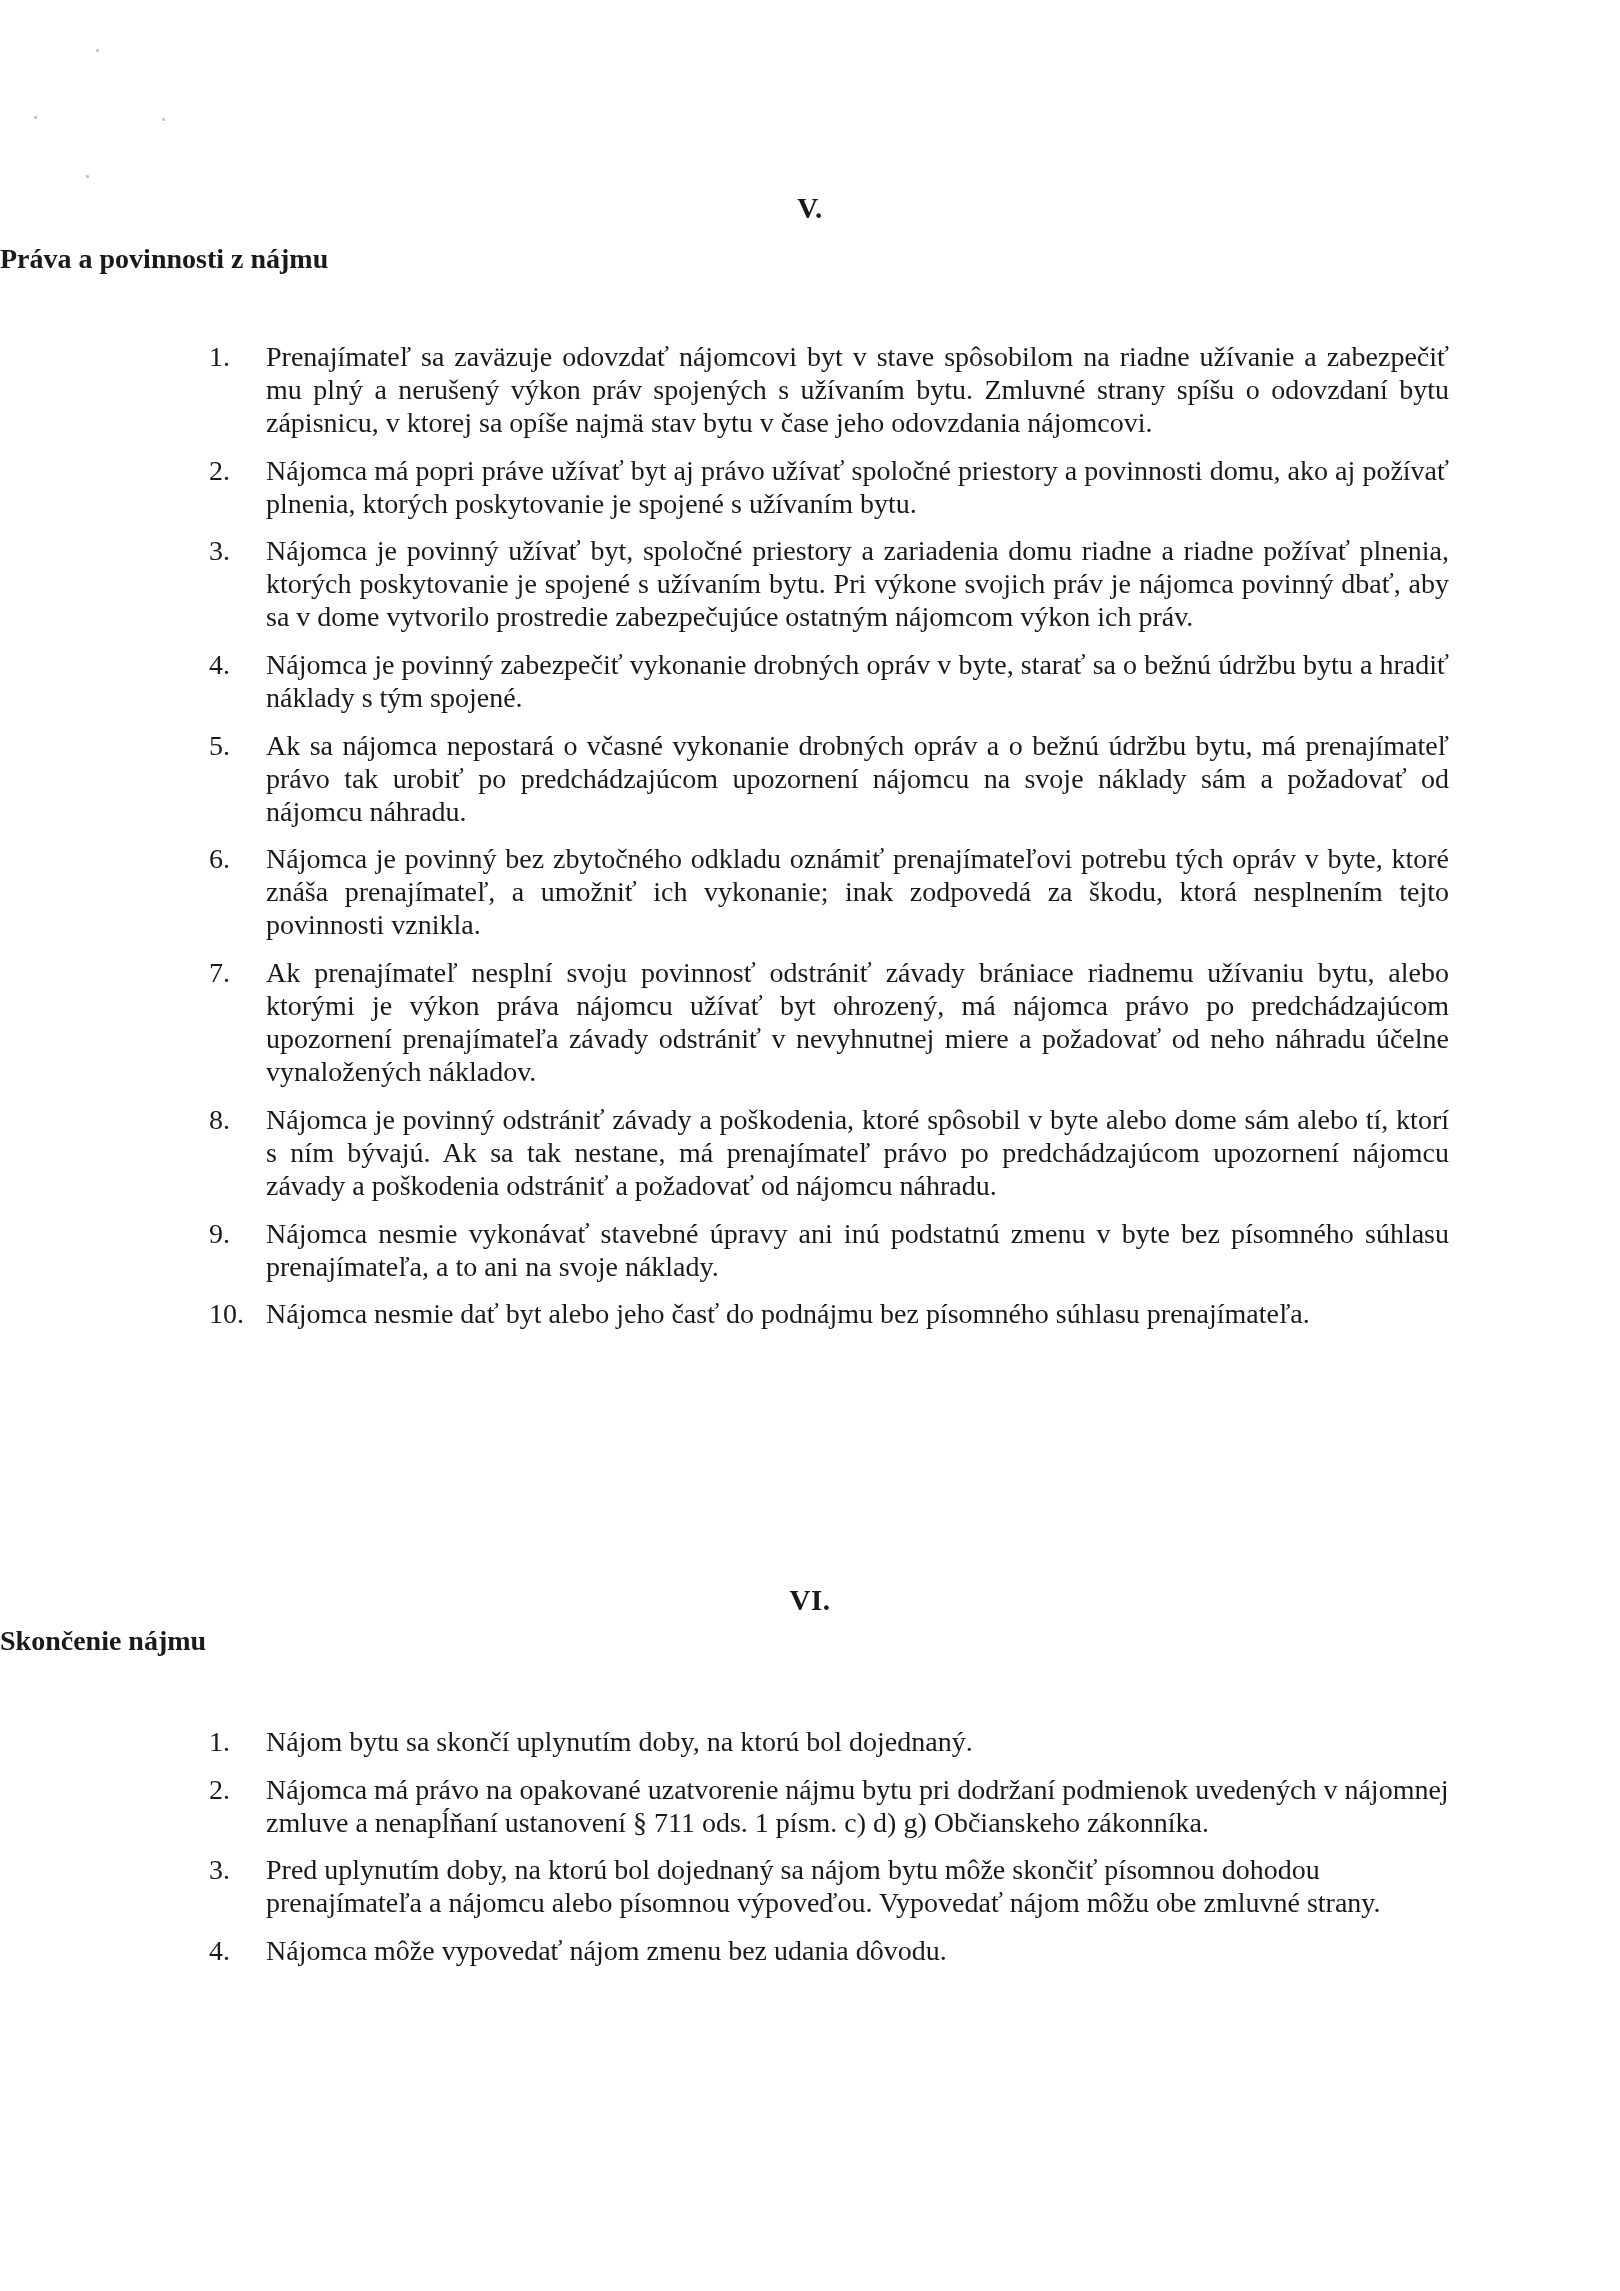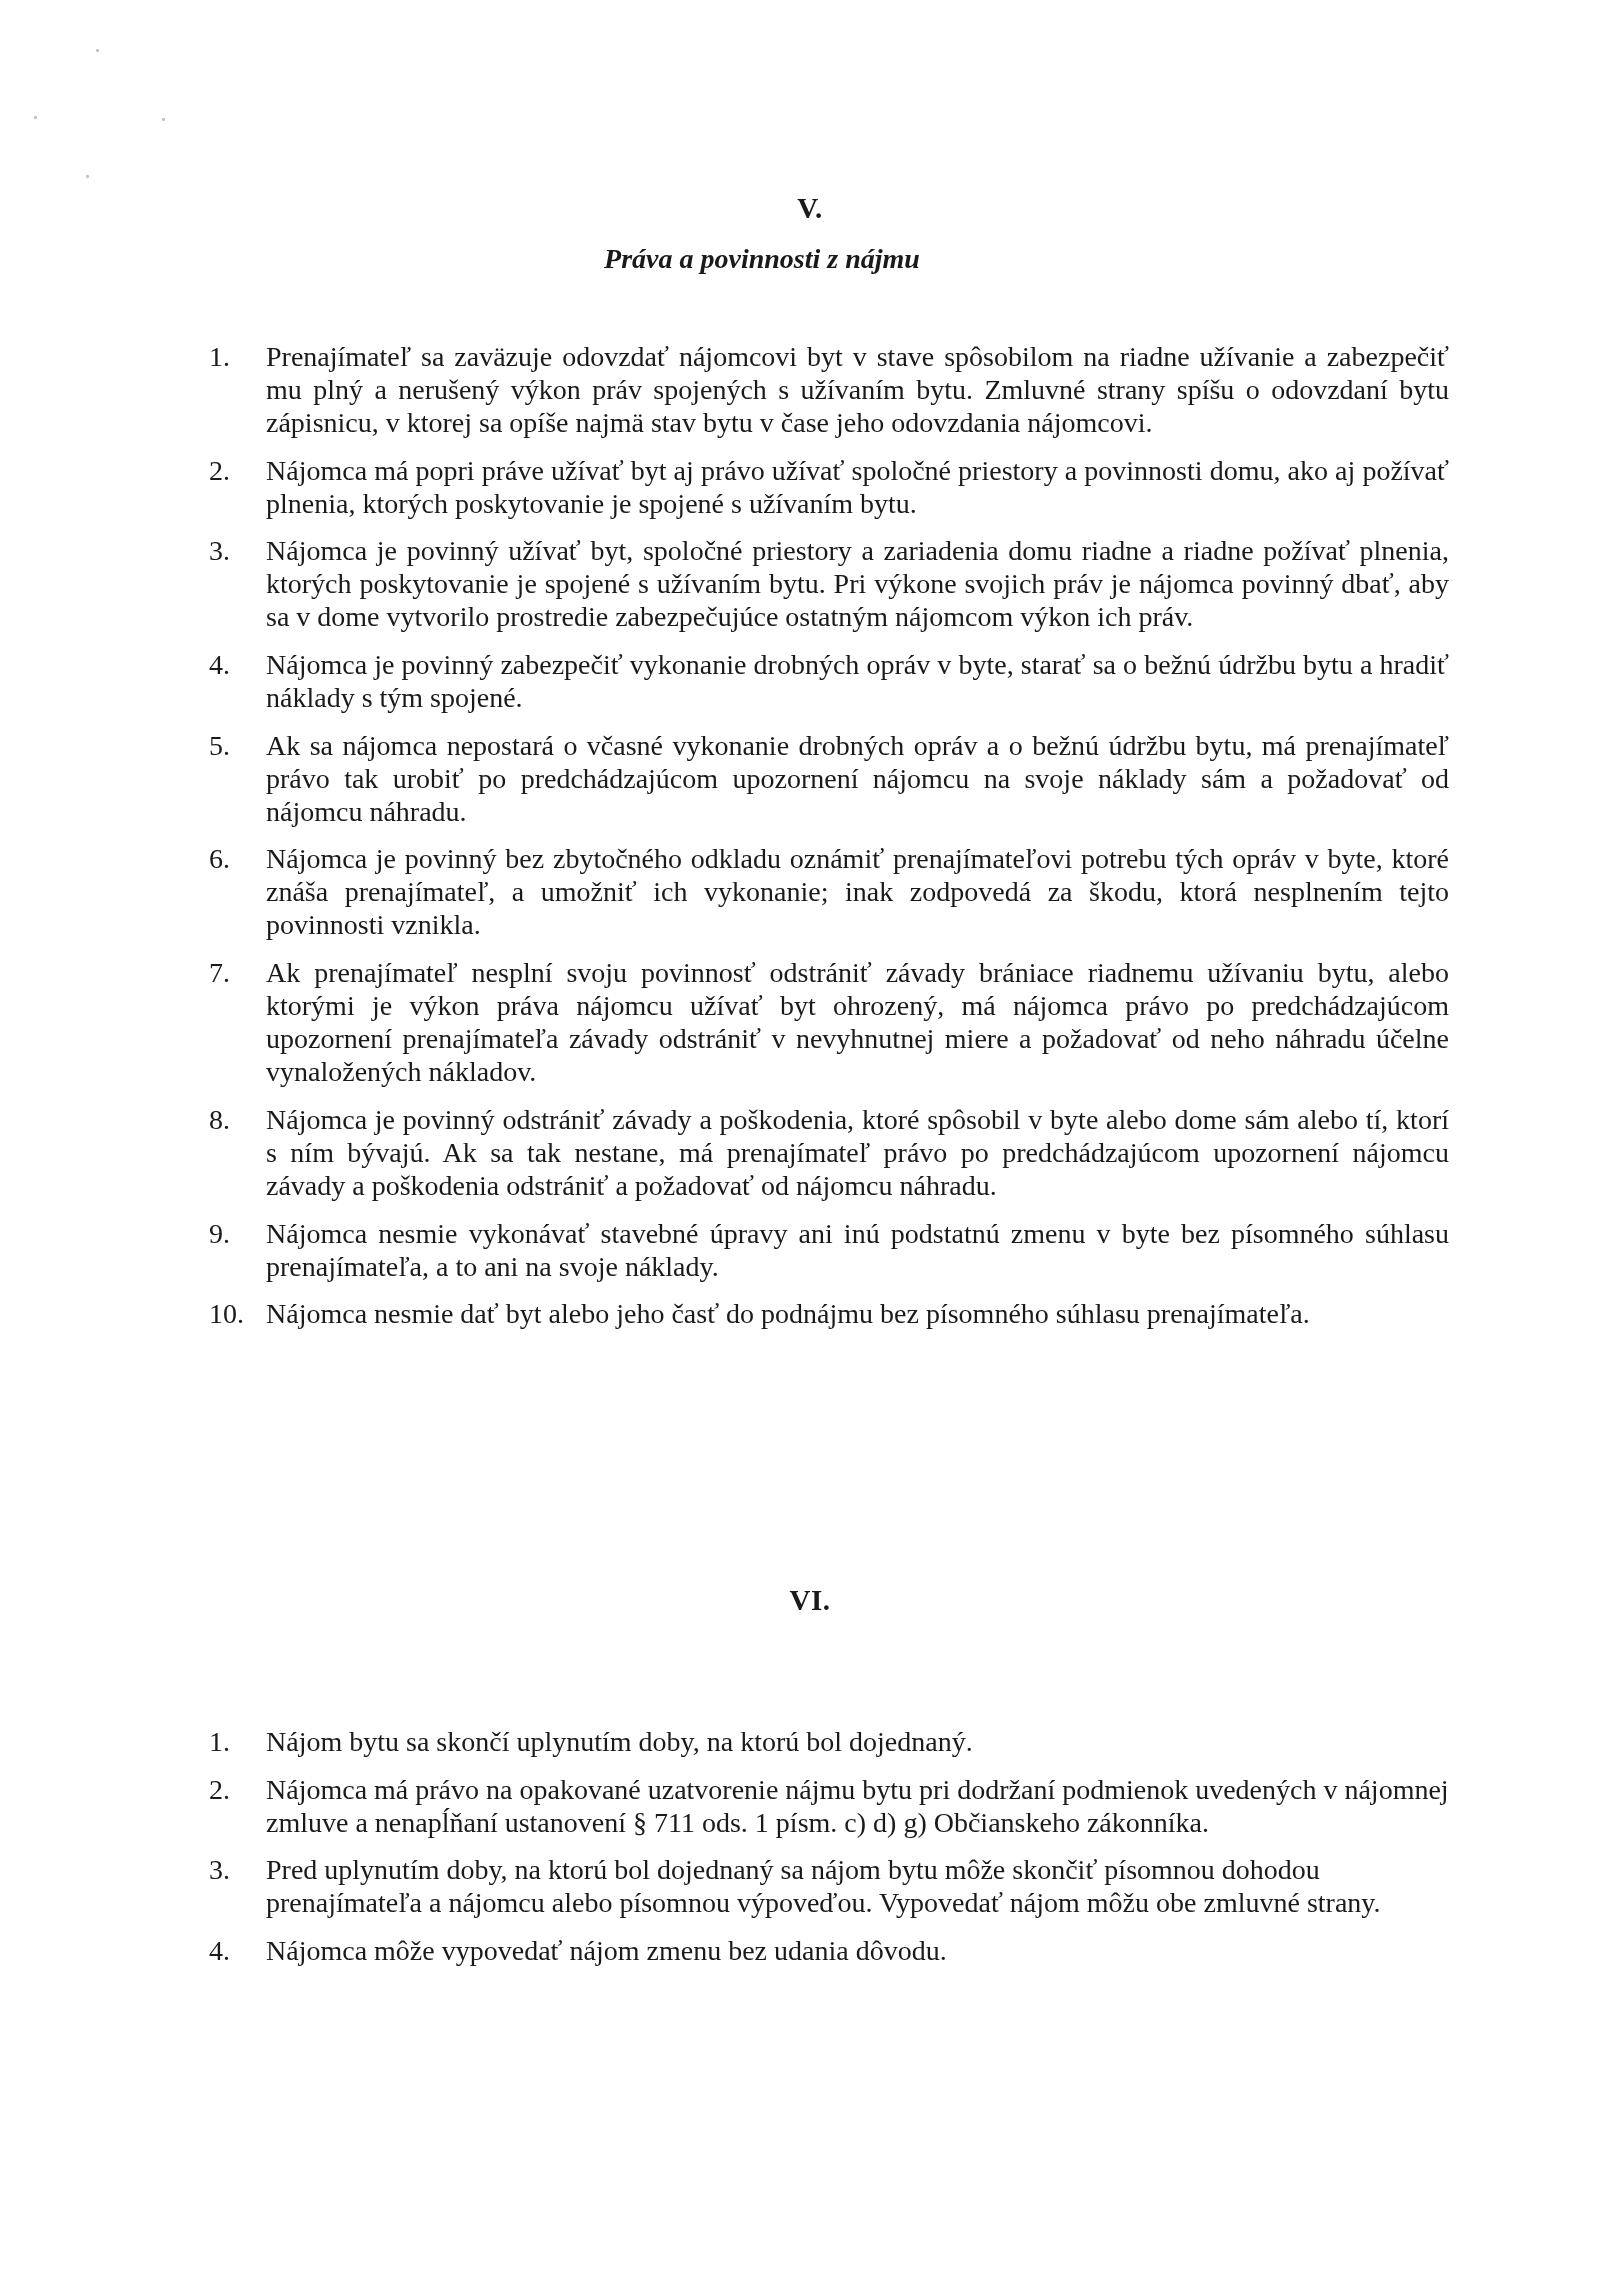--- a/index.html
+++ b/index.html
@@ -8,22 +8,22 @@
       font-family: "Liberation Serif", "DejaVu Serif", serif;
       color: #1a1a1a;
     }
     .page { position: absolute; left: 0; top: 0; width: 1620px; height: 2292px; }
     .noise { position: absolute; width: 2.9px; height: 2.9px; background: #999; border-radius: 1px; opacity: 0.6; }
     .section-num {
       position: absolute; left: 0; width: 1620px; text-align: center;
       font-weight: bold; font-size: 29px; letter-spacing: 0.5px;
     }
     .section-title {
-      position: absolute; left: 0; width: 1524px; text-align: center;
-      font-weight: bold; font-size: 28px; font-style: italic;
+      position: absolute; left: 0; width: 1524px; text-align: left;
+      font-weight: bold; font-size: 28px;
     }
     .list { position: absolute; left: 209px; width: 1240px; margin: 0; padding: 0; list-style: none; }
     .item {
       position: relative; padding-left: 57px; font-size: 28px; line-height: 33px;
       text-align: justify; margin-bottom: 14.7px;
     }
     .item .num { position: absolute; left: 0; top: 0; }
     .item .txt { display: block; }
     .list.s6 .item { text-align: left; }
   </style>
@@ -76,20 +76,21 @@
         <span class="num">9.</span>
         <span class="txt">Nájomca nesmie vykonávať stavebné úpravy ani inú podstatnú zmenu v byte bez písomného súhlasu  prenajímateľa, a to ani na svoje náklady.</span>
       </li>
     <li class="item">
         <span class="num">10.</span>
         <span class="txt">Nájomca nesmie dať byt alebo jeho časť do podnájmu bez písomného súhlasu prenajímateľa.</span>
       </li>
   </ol>
 
   <div class="section-num" style="top:1576px;margin-top:8px;">VI.</div>
+  <div class="section-title" style="top:1625px;">Skončenie nájmu</div>
 
   <ol class="list s6" style="top:1725px;">
     <li class="item">
         <span class="num">1.</span>
         <span class="txt">Nájom bytu sa skončí uplynutím doby, na ktorú bol dojednaný.</span>
       </li>
     <li class="item">
         <span class="num">2.</span>
         <span class="txt">Nájomca má právo na opakované uzatvorenie nájmu bytu pri dodržaní podmienok uvedených v nájomnej zmluve a nenapĺňaní ustanovení § 711 ods. 1 písm. c) d) g) Občianskeho zákonníka.</span>
       </li>

